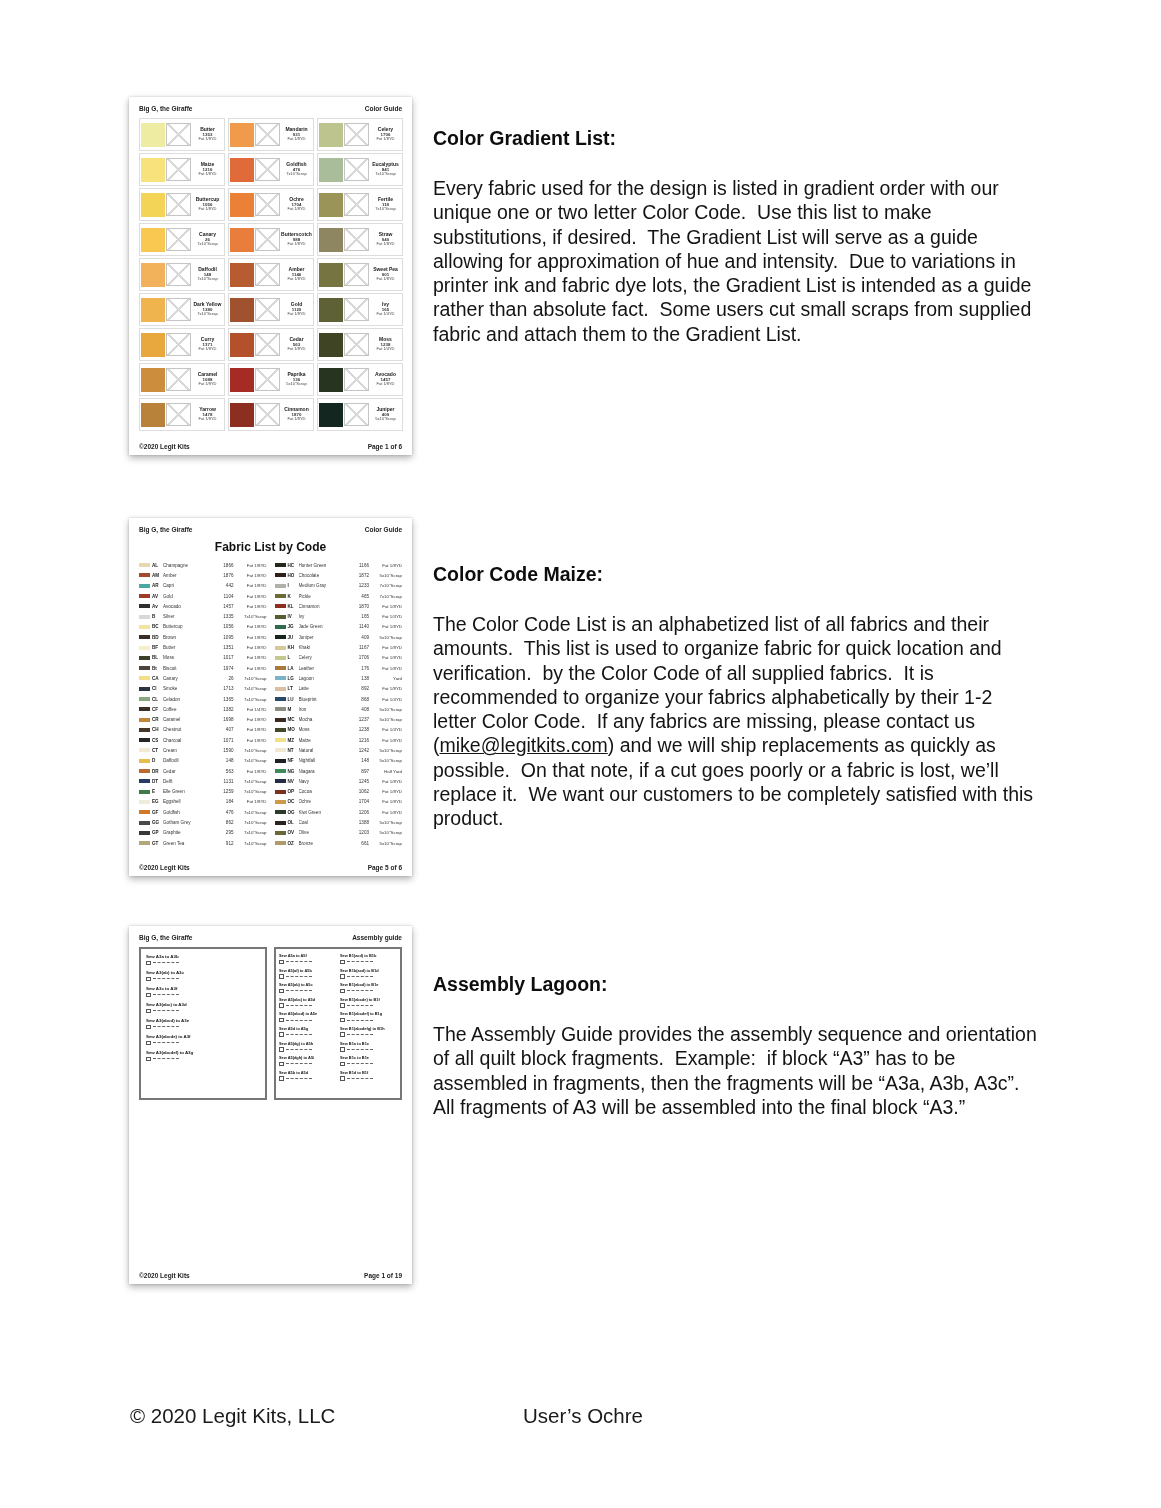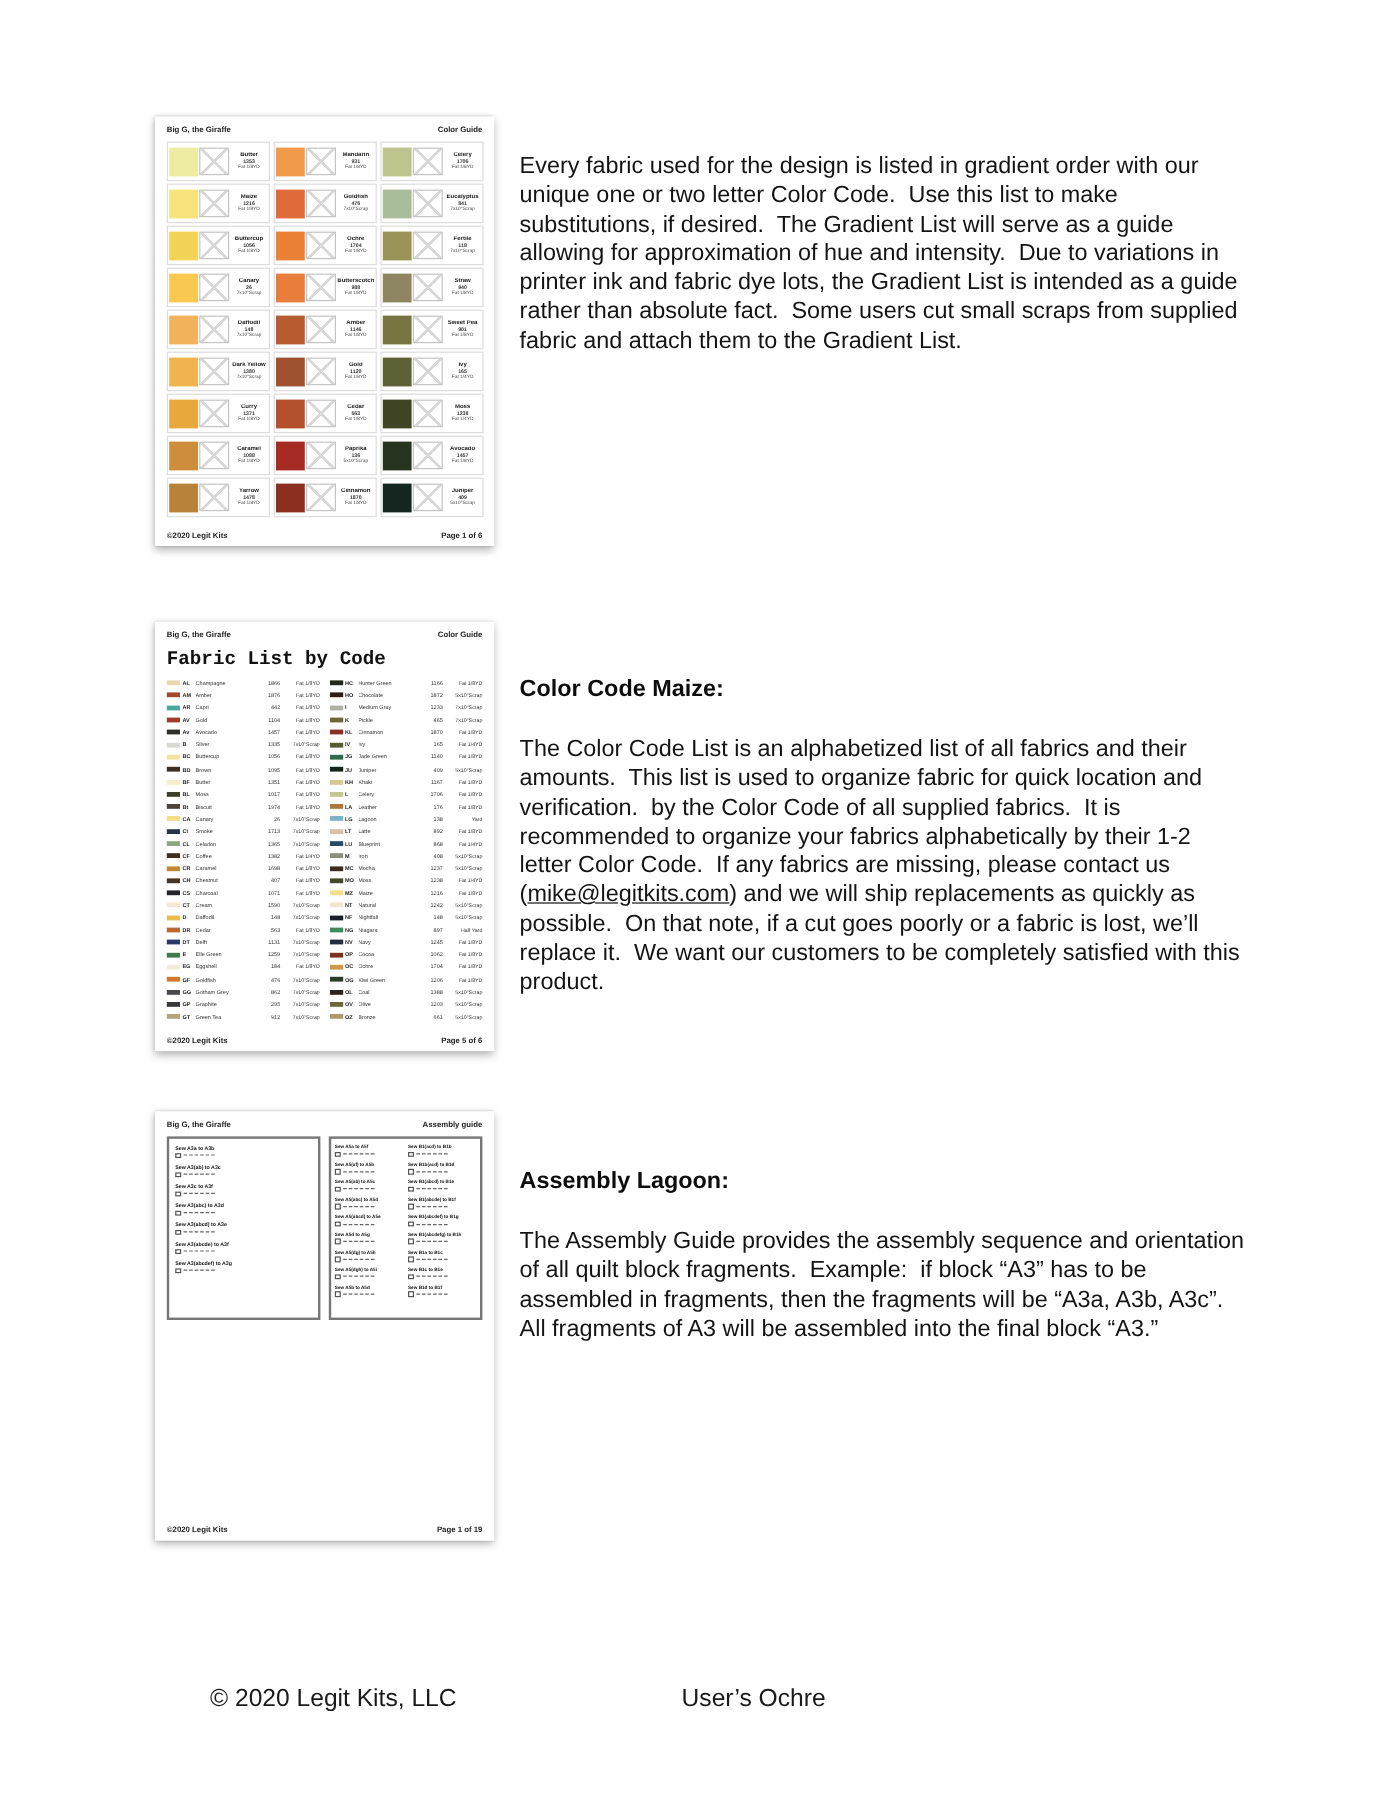--- a/index.html
+++ b/index.html
@@ -27,21 +27,21 @@
   .gsw { width:24px; height:24px; flex:0 0 24px; }
   .gbox { width:25px; height:23px; flex:0 0 25px; border:1px solid #c4c4c4; background:
           linear-gradient(45deg, transparent 46%, #d8d8d8 46%, #d8d8d8 54%, transparent 54%),
           linear-gradient(135deg, transparent 46%, #d8d8d8 46%, #d8d8d8 54%, transparent 54%), #fff; }
   .glab { width:31px; flex:1 1 31px; text-align:center; overflow:hidden; }
   .glab .gn { display:block; font-size:5px; font-weight:bold; line-height:5.5px; color:#1a1a1a; }
   .glab .gv { display:block; font-size:4.4px; font-weight:bold; line-height:5px; color:#333; }
   .glab .gs { display:block; font-size:4px; line-height:4.6px; color:#444; }
 
   
-  .flist-title { font-size:16px; font-weight:bold; color:#111; margin:6px 0 6px 0;font-family:Liberation Mono, monospace; }
+  .flist-title { text-align:center; font-size:12px; font-weight:bold; color:#111; margin:6px 0 6px 0; }
   .fcols { display:flex; gap:8px; }
   .fcol { width:50%; }
   .frow { display:flex; align-items:center; gap:2px; height:10.3px; }
   .fsw { width:11px; height:4px; flex:0 0 11px; }
   .fcode { font-size:4.6px; font-weight:bold; width:9px; flex:0 0 9px; color:#222; }
   .fname { font-size:4.6px; width:43px; flex:1 1 43px; white-space:nowrap; overflow:hidden; color:#333; }
   .fval { font-size:4.6px; width:13px; flex:0 0 13px; text-align:right; color:#333; }
   .fsize { font-size:4.4px; width:31px; flex:0 0 31px; text-align:right; white-space:nowrap; color:#333; }
 
   
@@ -65,21 +65,21 @@
           display:flex; align-items:center; justify-content:center; font-weight:bold; color:#222; }
   .circ.big { width:40px; height:40px; font-size:10px; }
   .circ.med { width:36px; height:36px; font-size:9px; }
   .circ.sm  { width:21px; height:21px; font-size:5.5px; border-width:1.6px; }
   .badge { position:absolute; width:9px; height:9px; background:#fff; border:1px solid #666;
            font-size:5.5px; font-weight:bold; color:#222; display:flex; align-items:center; justify-content:center; }
   .dl { position:absolute; border-top:1.3px dashed #8a8a8a; transform-origin:left center; }
   .sl { position:absolute; border-top:1px solid #b5b5b5; transform-origin:left center; }
 
   
-  .pfoot { position:absolute; left:130px; width:906px; top:1404px; display:flex; align-items:baseline;margin-left:45px; }
+  .pfoot { position:absolute; left:130px; width:906px; top:1404px; display:flex; align-items:baseline; }
   .pfoot .f-left { width:33%; font-size:20.5px; color:#1a1a1a; }
   .pfoot .f-center { width:34%; text-align:center; font-size:20.5px; color:#1a1a1a; }
   .pfoot .f-right { width:33%; text-align:right; font-size:20.5px; color:#1a1a1a; }
 </style>
 </head>
 <body>
 
 <div class="page">
 
   <div class="thumb" style="top:97px;">
@@ -332,20 +332,21 @@
           </span>
         </div>
     </div>
     <div class="t-foot">
       <span>©2020 Legit Kits</span>
       <span>Page 1 of 6</span>
     </div>
   </div>
 
   <div class="textcol" style="top:126px;">
+    <h3>Color Gradient List:</h3>
     <p>Every fabric used for the design is listed in gradient order with our unique one or two letter Color Code.  Use this list to make substitutions, if desired.  The Gradient List will serve as a guide allowing for approximation of hue and intensity.  Due to variations in printer ink and fabric dye lots, the Gradient List is intended as a guide rather than absolute fact.  Some users cut small scraps from supplied fabric and attach them to the Gradient List.</p>
   </div>
 
   <div class="thumb" style="top:518px;">
     <div class="t-head">
       <span>Big G, the Giraffe</span>
       <span>Color Guide</span>
     </div>
     <div class="flist-title">Fabric List by Code</div>
     <div class="fcols">

